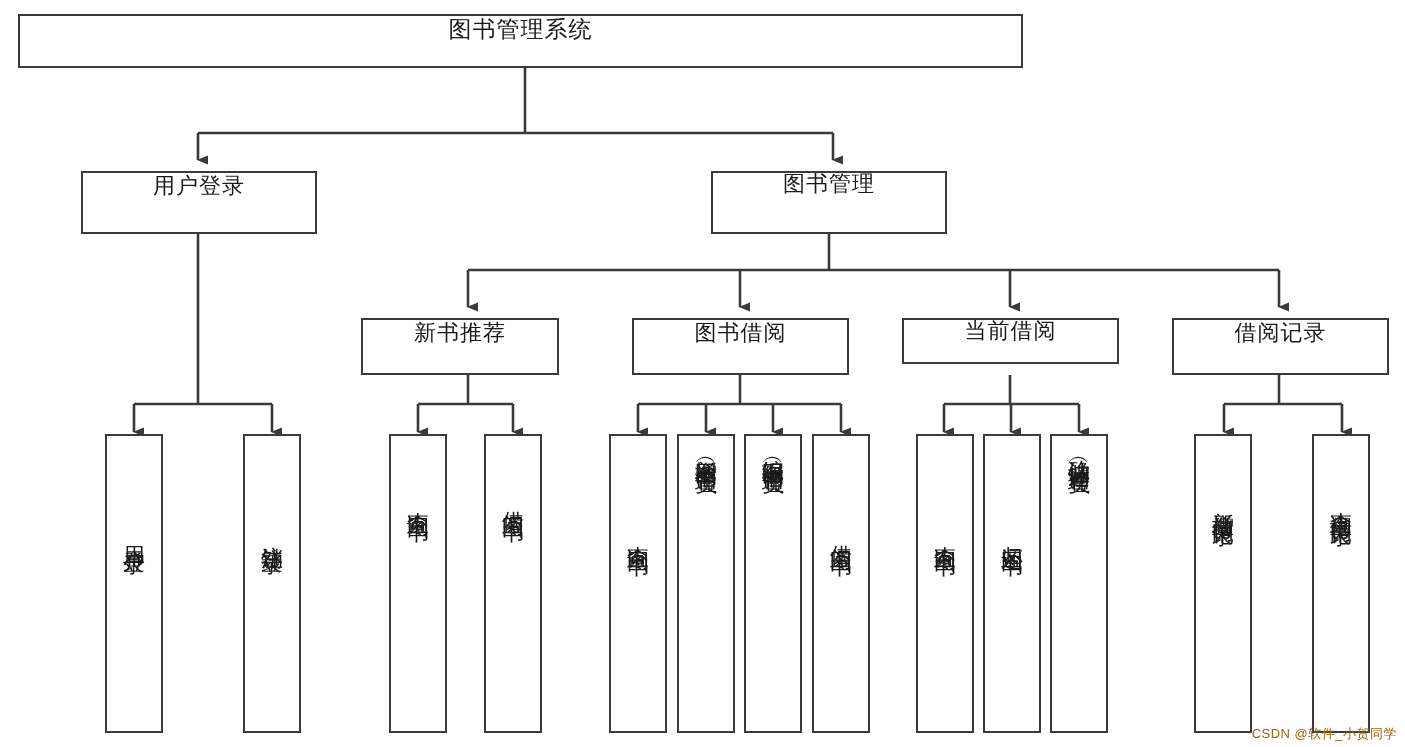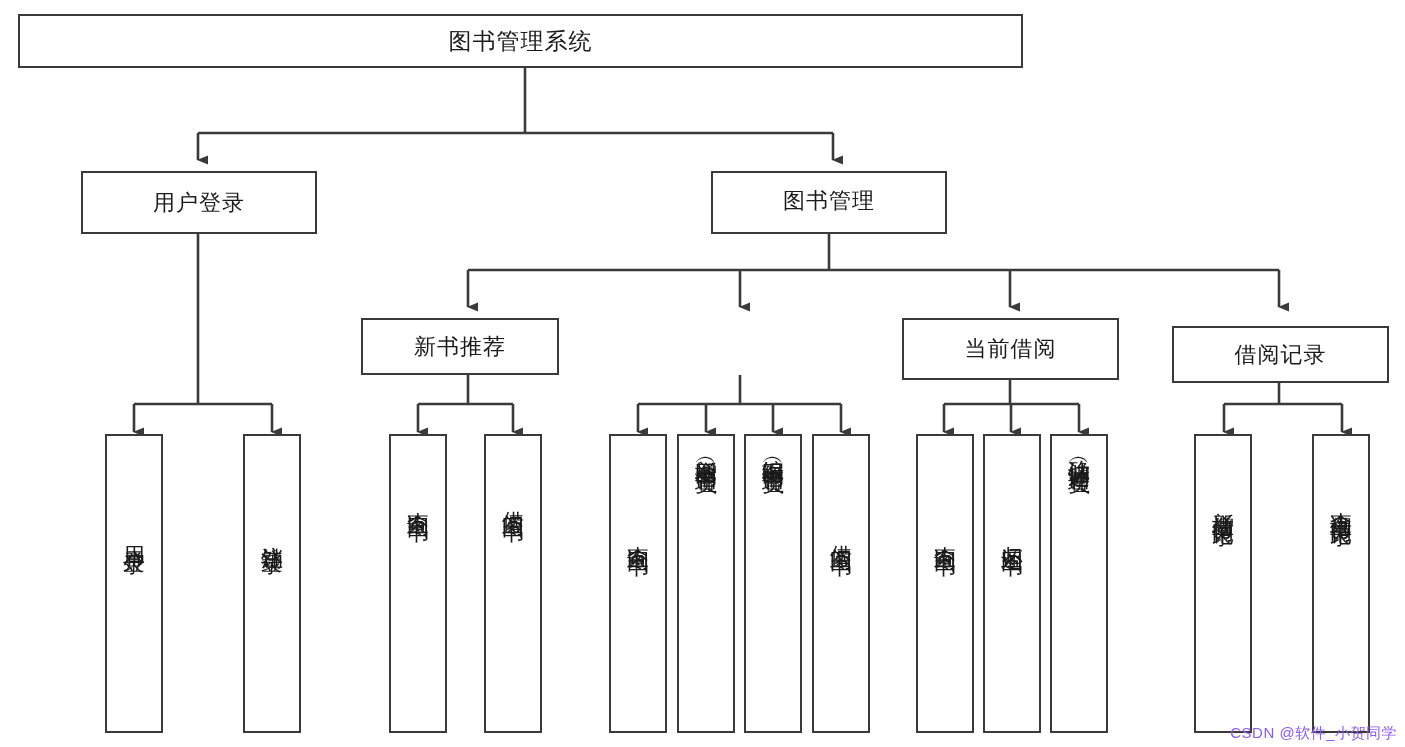--- a/index.html
+++ b/index.html
@@ -6,21 +6,21 @@
   body{font-family:"Liberation Sans","DejaVu Sans",sans-serif;}
   #stage{position:relative;width:1405px;height:747px;background:#fff;overflow:hidden;}
   #wires{position:absolute;left:0;top:0;width:1405px;height:747px;}
 
   .node{
     position:absolute;
     box-sizing:border-box;
     background:#ffffff;
     border:2.5px solid #3a3a3a;
     display:flex;
-    align-items:center;
+    align-items:flex-start;
     justify-content:center;
     color:#1a1a1a;
   }
   .node .lbl{
     display:block;
     text-align:center;
     line-height:1.15;
     white-space:nowrap;
   }
   
@@ -38,22 +38,22 @@
     white-space:nowrap;
   }
   .v-node.tall .lbl{font-size:22px;letter-spacing:2px;}
   .v-node.mid .lbl{padding-top:52px;}
   .v-node.mid2 .lbl{padding-top:86px;}
 
   #watermark{
     position:absolute;
     right:8px;
     bottom:4px;
-    font-size:15px;
-    color:#8b5cf6;
+    font-size:13px;
+    color:#a16207;
     letter-spacing:0.5px;
     white-space:nowrap;
     user-select:none;
     margin-top:31px;
   }
 </style>
 </head>
 <body>
 
 <div id="stage">
@@ -117,26 +117,29 @@
   </div>
 
   <div class="node h-node" style="left:711px;top:171px;width:236px;height:63px;font-family:Liberation Mono, monospace;">
     <span class="lbl">图书管理</span>
   </div>
 
   <div class="node h-node" style="left:361px;top:318px;width:198px;height:57px;">
     <span class="lbl">新书推荐</span>
   </div>
 
+  <div class="node h-node" style="left:632px;top:318px;width:217px;height:57px;">
+    <span class="lbl">图书借阅</span>
+  </div>
 
-  <div class="node h-node" style="left:902px;top:318px;width:217px;height:62px;">
+  <div class="node h-node" style="left:902px;top:318px;width:217px;height:46px;font-family:Liberation Mono, monospace;">
     <span class="lbl">当前借阅</span>
   </div>
 
-  <div class="node h-node" style="left:1172px;top:318px;width:217px;height:57px;margin-top:8px;">
+  <div class="node h-node" style="left:1172px;top:318px;width:217px;height:57px;">
     <span class="lbl">借阅记录</span>
   </div>
 
   <div class="node v-node mid2" style="left:105px;top:434px;width:58px;height:299px;">
     <span class="lbl">用户登录</span>
   </div>
 
   <div class="node v-node mid2" style="left:243px;top:434px;width:58px;height:299px;">
     <span class="lbl">注销登录</span>
   </div>

